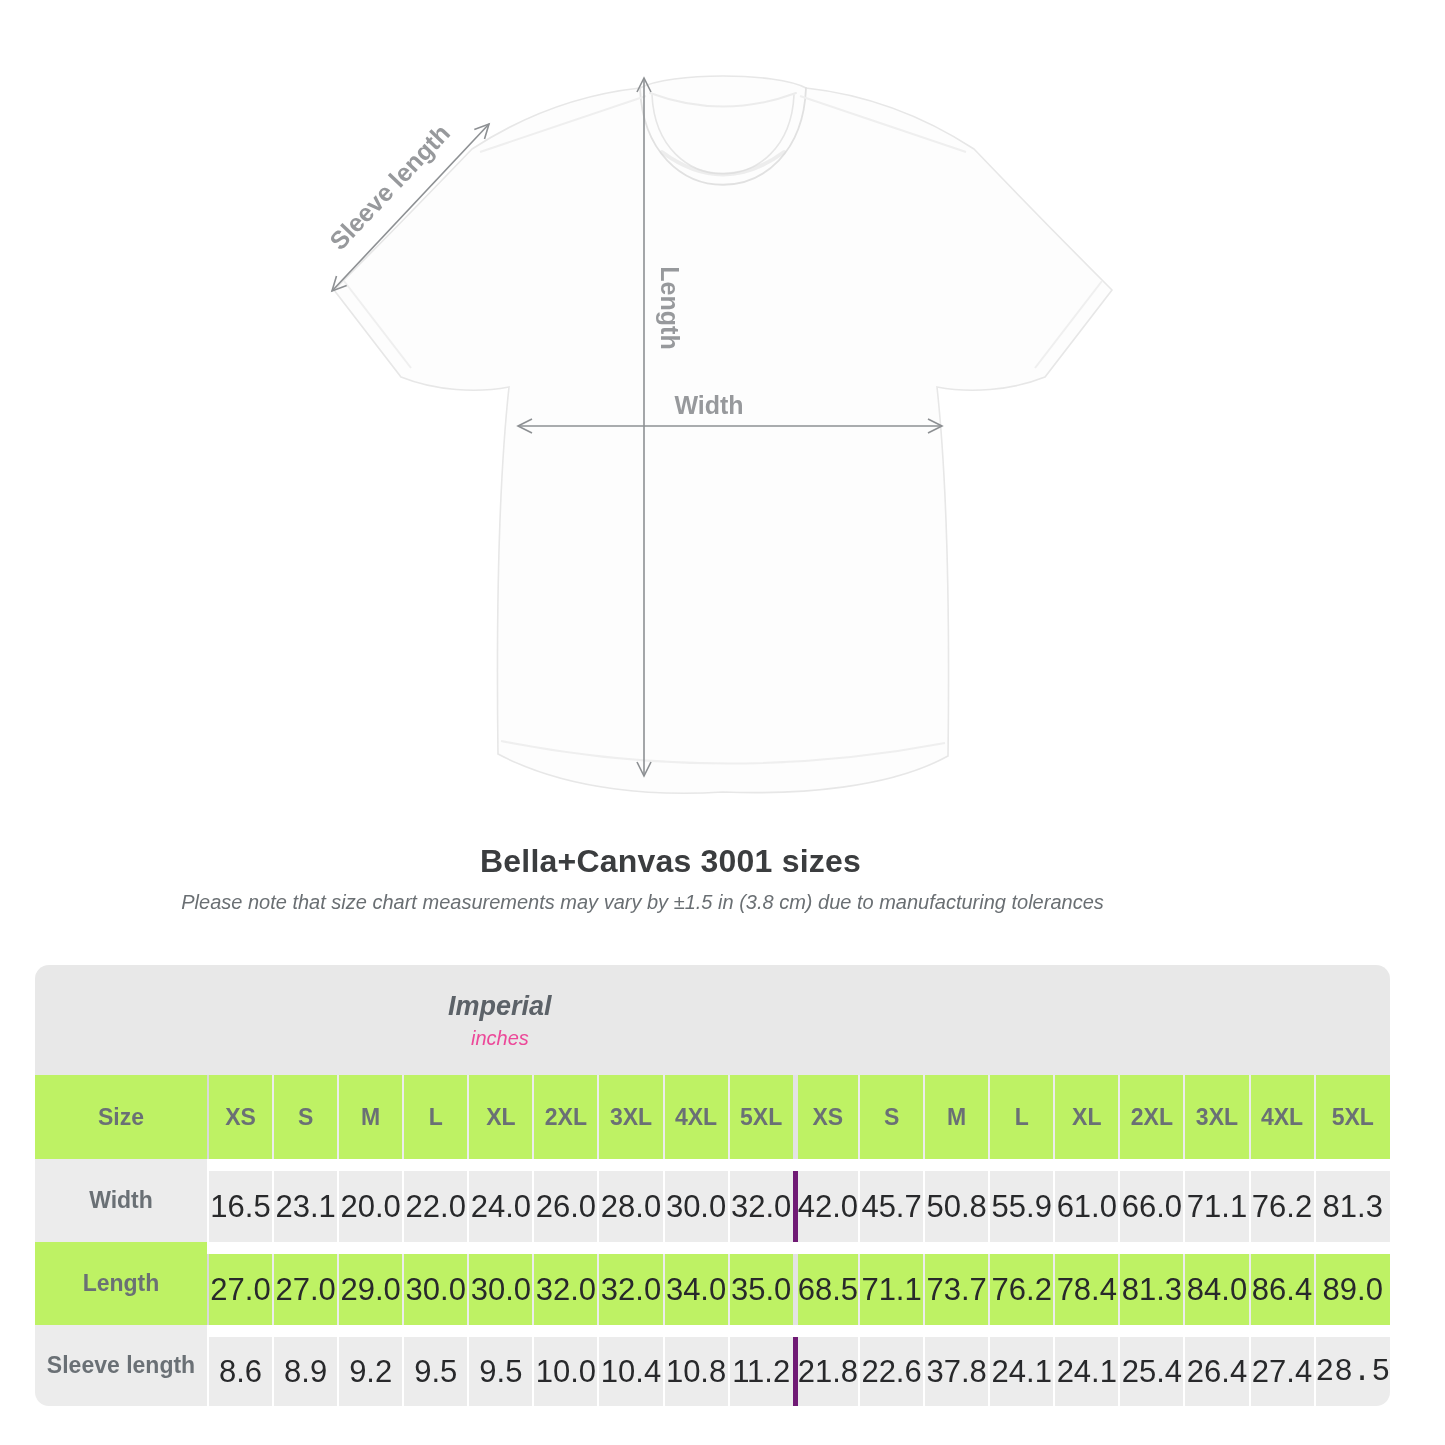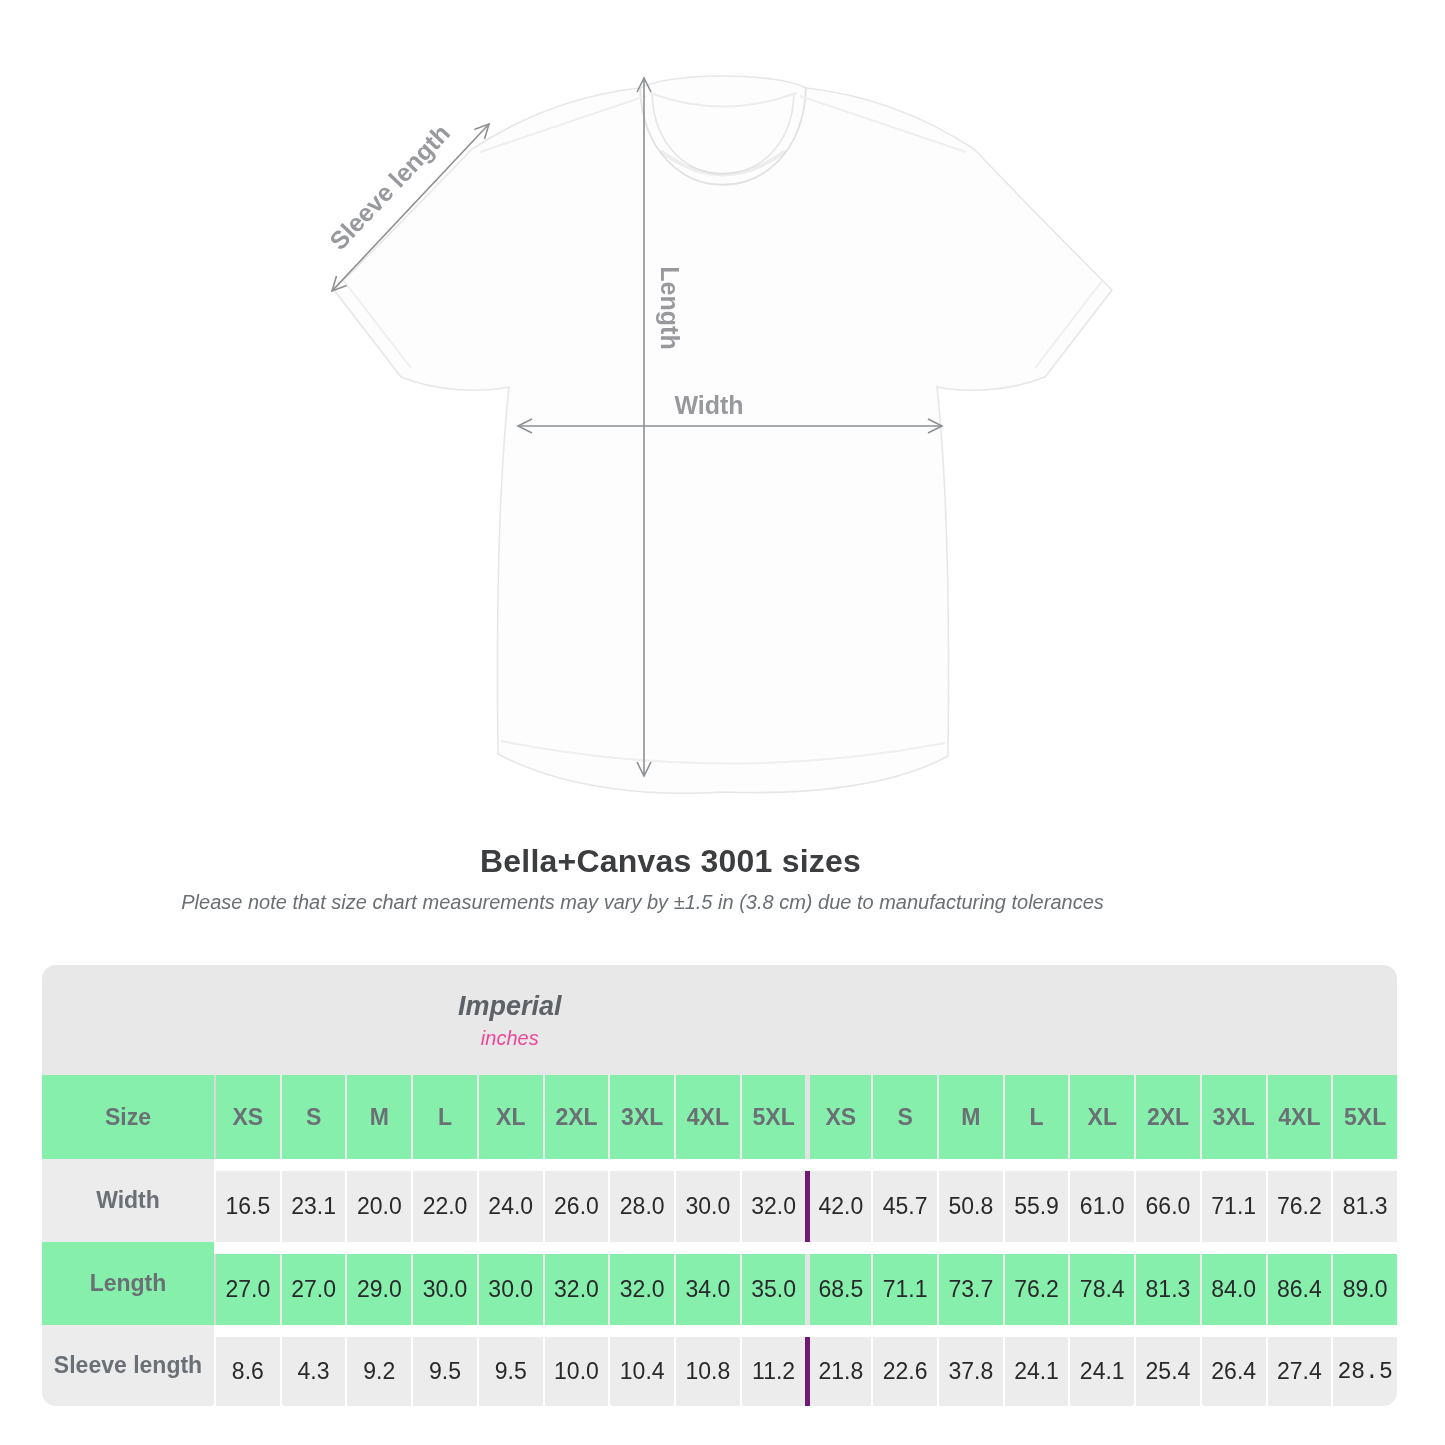--- a/index.html
+++ b/index.html
@@ -10,36 +10,36 @@
   
   .figure{position:absolute;left:0;top:0;width:1445px;height:830px;}
 
   
   .chart-title{position:absolute;left:0;top:843px;width:1341px;text-align:center;
     font-size:32px;font-weight:700;color:#3b3d3f;letter-spacing:.2px;}
   .chart-subtitle{position:absolute;left:0;top:891px;width:1285px;text-align:center;
     font-style:italic;font-size:20px;color:#6a6f73;}
 
   
-  .size-table{position:absolute;left:42px;top:965px;width:1355px;
+  .size-table{position:absolute;left:35px;top:965px;width:1355px;
     display:grid;grid-template-columns:172px repeat(18,1fr);
     grid-template-rows:110px 84px 83px 83px 81px;}
   .band{grid-column:1/-1;grid-row:1;background:#e8e8e8;border-radius:14px 14px 0 0;}
   .group{grid-row:1;display:flex;flex-direction:column;align-items:center;
     justify-content:center;gap:5px;z-index:1;}
   .group-imperial{grid-column:2/11;}
   .group-metric{grid-column:11/20;}
   .gname{font-style:italic;font-weight:700;font-size:27px;color:#5c6268;}
   .gunit{font-style:italic;font-size:20px;color:#ec4899;}
 
   .cell{display:flex;align-items:center;justify-content:center;background:#fff;}
   .cell.g{background:#ececec;}
-  .cell.w{background:#86efac;}
+  .cell.w{background:#bef264;}
   .head{font-weight:700;color:#6a7075;font-size:23px;}
-  .val{color:#28292b;font-size:23px;margin-top:12px;}
+  .val{color:#28292b;font-size:31px;margin-top:12px;}
   
   .d.w{border-left:2px solid #ececec;}
   .d.g{border-left:2px solid #ffffff;}
   .f.w{border-left:2px solid #d9d9d9;}
   .f.g{border-left:2px solid #ffffff;}
   .m.w{border-left:5px solid #e3e3e3;}
   .m.g{border-left:5px solid #701a75;}
   .bl{border-bottom-left-radius:14px;}
   .br{border-bottom-right-radius:14px;font-family:Liberation Mono, monospace;}
 </style>
@@ -163,21 +163,21 @@
       <div class="cell val d w">71.1</div>
       <div class="cell val d w">73.7</div>
       <div class="cell val d w">76.2</div>
       <div class="cell val d w">78.4</div>
       <div class="cell val d w">81.3</div>
       <div class="cell val d w">84.0</div>
       <div class="cell val d w">86.4</div>
       <div class="cell val d w">89.0</div>
       <div class="cell head g bl">Sleeve length</div>
       <div class="cell val f g">8.6</div>
-      <div class="cell val d g">4.3</div>
+      <div class="cell val d g">8.9</div>
       <div class="cell val d g">9.2</div>
       <div class="cell val d g">9.5</div>
       <div class="cell val d g">9.5</div>
       <div class="cell val d g">10.0</div>
       <div class="cell val d g">10.4</div>
       <div class="cell val d g">10.8</div>
       <div class="cell val d g">11.2</div>
       <div class="cell val m g">21.8</div>
       <div class="cell val d g">22.6</div>
       <div class="cell val d g">37.8</div>

